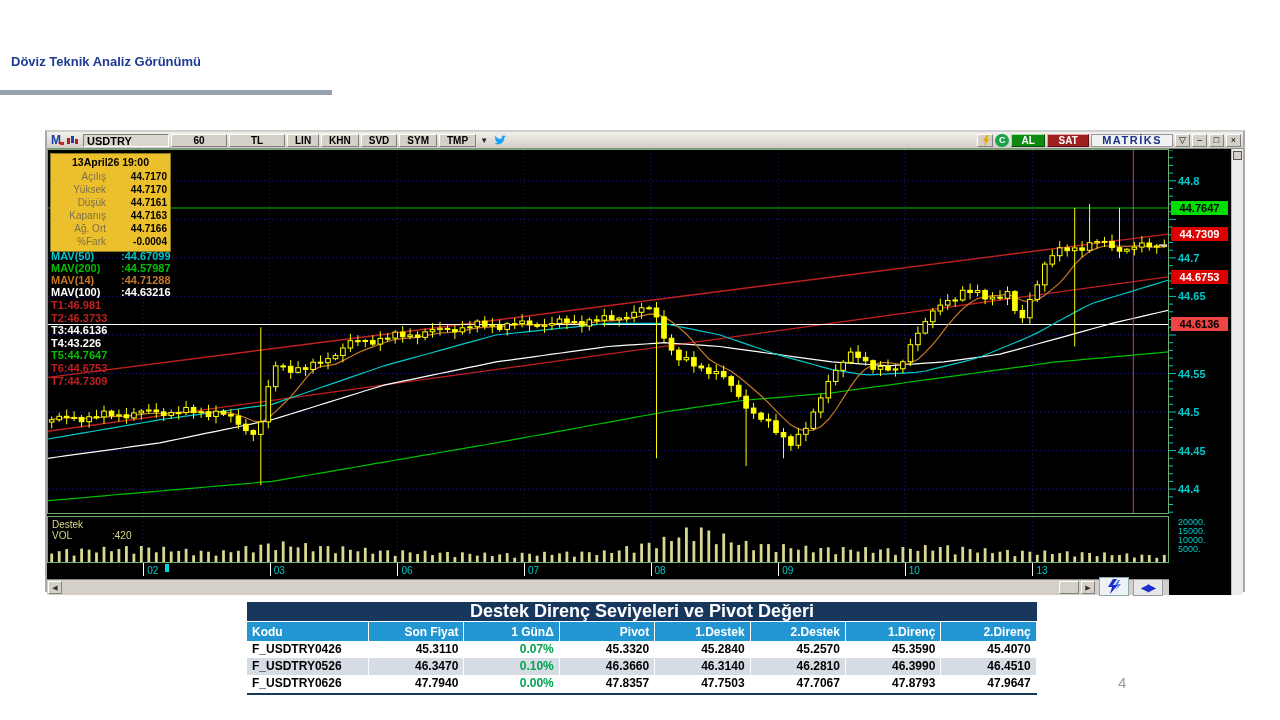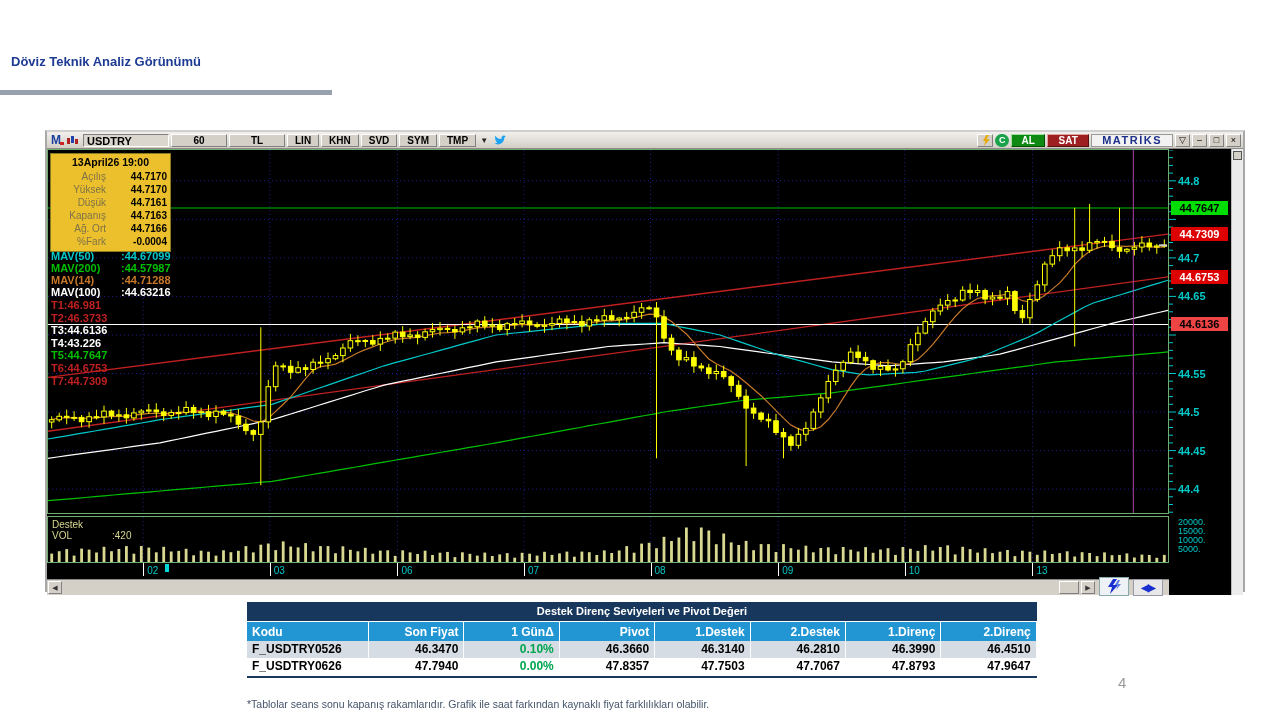--- a/index.html
+++ b/index.html
@@ -76,21 +76,21 @@
   .mav-row { display:flex; font-size:11px; font-weight:bold; line-height:12px; }
   .mav-row .lbl { width:70px; }
   .t-block { position:absolute; left:3px; top:149px; z-index:4; }
   .t-row { font-size:11px; font-weight:bold; line-height:12.6px; }
   .vol-title { position:absolute; left:4px; top:2px; color:#d8d890; font-size:10px; z-index:3; }
   .vol-row { position:absolute; left:4px; top:13px; color:#d8d890; font-size:10px; z-index:3; display:flex; }
   .vol-row .lbl { width:60px; }
 
   
   .ddtable { position:absolute; left:247px; top:602px; width:790px; font-size:12px; }
-  .dd-title { height:19px; line-height:19px; background:#17375d; color:#fff; font-weight:bold; text-align:center; font-size:11px; }
+  .dd-title { height:19px; line-height:19px; background:#17375d; color:#fff; font-weight:bold; text-align:center; font-size:18px; }
   .dd-grid { display:grid; grid-template-columns:122px repeat(7, 95.4px); }
   .dd-h { background:#2196d3; color:#fff; font-weight:bold; height:20px; line-height:20px; padding:0 5px;
     text-align:right; border-right:1px solid #fff; border-top:1px solid #fff; }
   .dd-h:first-child { text-align:left; }
   .dd-c { height:17px; line-height:17px; padding:0 5px; text-align:right; color:#000; font-weight:bold; border-right:1px solid rgba(255,255,255,0.9); }
   .dd-c.kod { text-align:left; }
   .dd-c.pct { color:#00a550; }
   .row-alt .dd-c { background:#d6dce4; }
   .dd-bottom { height:2px; background:#17375d; margin-top:1px; }
 </style>
@@ -814,20 +814,30 @@
     <div class="dd-grid">
       <div class="dd-h">Kodu</div>
       <div class="dd-h">Son Fiyat</div>
       <div class="dd-h">1 GünΔ</div>
       <div class="dd-h">Pivot</div>
       <div class="dd-h">1.Destek</div>
       <div class="dd-h">2.Destek</div>
       <div class="dd-h">1.Direnç</div>
       <div class="dd-h">2.Direnç</div>
     </div>
+    <div class="dd-grid">
+      <div class="dd-c kod">F_USDTRY0426</div>
+      <div class="dd-c">45.3110</div>
+      <div class="dd-c pct">0.07%</div>
+      <div class="dd-c">45.3320</div>
+      <div class="dd-c">45.2840</div>
+      <div class="dd-c">45.2570</div>
+      <div class="dd-c">45.3590</div>
+      <div class="dd-c">45.4070</div>
+    </div>
     <div class="dd-grid row-alt">
       <div class="dd-c kod">F_USDTRY0526</div>
       <div class="dd-c">46.3470</div>
       <div class="dd-c pct">0.10%</div>
       <div class="dd-c">46.3660</div>
       <div class="dd-c">46.3140</div>
       <div class="dd-c">46.2810</div>
       <div class="dd-c">46.3990</div>
       <div class="dd-c">46.4510</div>
     </div>
@@ -837,15 +847,14 @@
       <div class="dd-c pct">0.00%</div>
       <div class="dd-c">47.8357</div>
       <div class="dd-c">47.7503</div>
       <div class="dd-c">47.7067</div>
       <div class="dd-c">47.8793</div>
       <div class="dd-c">47.9647</div>
     </div>
     <div class="dd-bottom"></div>
   </div>
 
-  <div class="footnote">*Tablolar seans sonu kapanış rakamlarıdır. Grafik ile saat farkından kaynaklı fiyat farklılıkları olabilir.</div>
   <div class="page-number">4</div>
 </div>
 
 </body></html>

